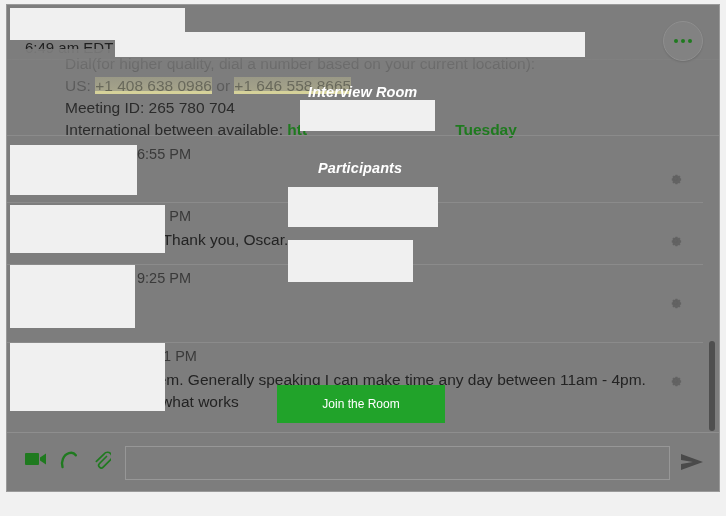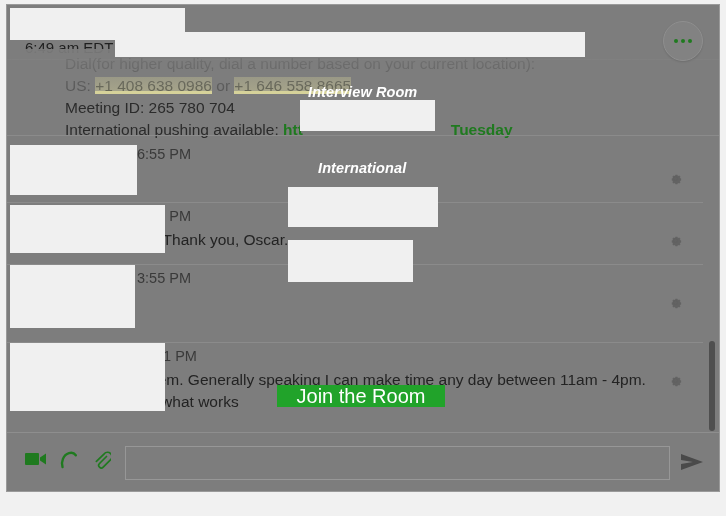--- a/index.html
+++ b/index.html
@@ -172,24 +172,24 @@
     font-size: 14.5px;
     letter-spacing: 0.1px;
     white-space: nowrap;
     font-style: italic;
   }
   #join-room-button {
     position: absolute;
     left: 277px;
     top: 385px;
     width: 168px;
-    height: 22px;
+    height: 38px;
     background: #21a32a;
     color: #ffffff;
-    font-size: 20px;
+    font-size: 12px;
     display: flex;
     align-items: center;
     justify-content: center;
     border: none;
     font-family: "Liberation Sans", sans-serif;
   }
 
   
   #scroll-track {
     position: absolute;
@@ -269,21 +269,21 @@
         <div class="invite-line">
           <span>Dial(for higher quality, dial a number based on your current location):</span>
         </div>
         <div class="invite-line">
           <span>US: </span><span class="phone-hl">+1 408 638 0986</span><span> or </span><span class="phone-hl">+1 646 558 8665</span>
         </div>
         <div class="invite-line">
           <span>Meeting ID: 265 780 704</span>
         </div>
         <div class="invite-line">
-          <span>International pushing available: </span><span class="link-green">htt</span><span style="display:inline-block;width:148px;"></span><span class="link-green">Tuesday</span>
+          <span>International between available: </span><span class="link-green">htt</span><span style="display:inline-block;width:148px;"></span><span class="link-green">Tuesday</span>
         </div>
       </div>
 
       <div id="invite-fade"></div>
       <div id="invite-divider"></div>
     </div>
 
     <div id="more-button">
       <span class="dot"></span>
       <span class="dot"></span>
@@ -307,21 +307,21 @@
         <div class="msg-body">od. Thank you, Oscar.</div>
         <div class="gear-icon" style="top:30px;">
           <svg width="15" height="15" viewBox="0 0 24 24" fill="#4a4a4a">
             <path d="M12 8a4 4 0 100 8 4 4 0 000-8zm0 6a2 2 0 110-4 2 2 0 010 4z"></path>
             <path d="M21 12l-2-1 1-2-2-2-2 1-1-2h-3l-1 2-2-1-2 2 1 2-2 1v3l2 1-1 2 2 2 2-1 1 2h3l1-2 2 1 2-2-1-2 2-1z" opacity="0.9"></path>
           </svg>
         </div>
       </div>
 
       <div class="msg-row" style="top:124px;height:78px;">
-        <div class="msg-time">3:55 PM</div>
+        <div class="msg-time">9:25 PM</div>
         <div class="gear-icon" style="top:30px;">
           <svg width="15" height="15" viewBox="0 0 24 24" fill="#4a4a4a">
             <path d="M12 8a4 4 0 100 8 4 4 0 000-8zm0 6a2 2 0 110-4 2 2 0 010 4z"></path>
             <path d="M21 12l-2-1 1-2-2-2-2 1-1-2h-3l-1 2-2-1-2 2 1 2-2 1v3l2 1-1 2 2 2 2-1 1 2h3l1-2 2 1 2-2-1-2 2-1z" opacity="0.9"></path>
           </svg>
         </div>
       </div>
 
       <div class="msg-row" style="top:202px;height:88px;border-bottom:none;">
         <div class="msg-time">11:11 PM</div>
@@ -373,17 +373,17 @@
 
   <div class="redaction" style="left:10px;top:145px;width:127px;height:50px;"></div>
   <div class="redaction" style="left:10px;top:205px;width:155px;height:48px;"></div>
   <div class="redaction" style="left:10px;top:265px;width:125px;height:63px;"></div>
   <div class="redaction" style="left:10px;top:343px;width:155px;height:68px;"></div>
 
   <div class="redaction" style="left:288px;top:187px;width:150px;height:40px;"></div>
   <div class="redaction" style="left:288px;top:240px;width:125px;height:42px;"></div>
 
   <div class="float-label" style="left:308px;top:84px;">Interview Room</div>
-  <div class="float-label" style="left:318px;top:160px;">International</div>
+  <div class="float-label" style="left:318px;top:160px;">Participants</div>
 
   <button id="join-room-button">Join the Room</button>
 
 </div>
 
 </body></html>

